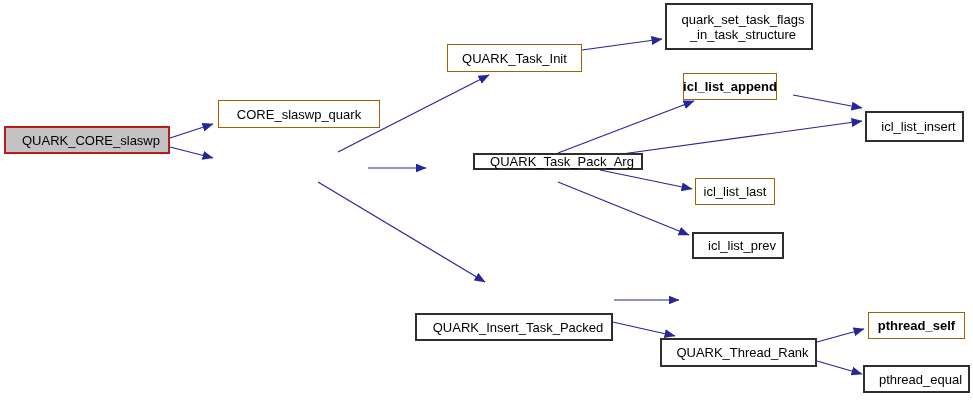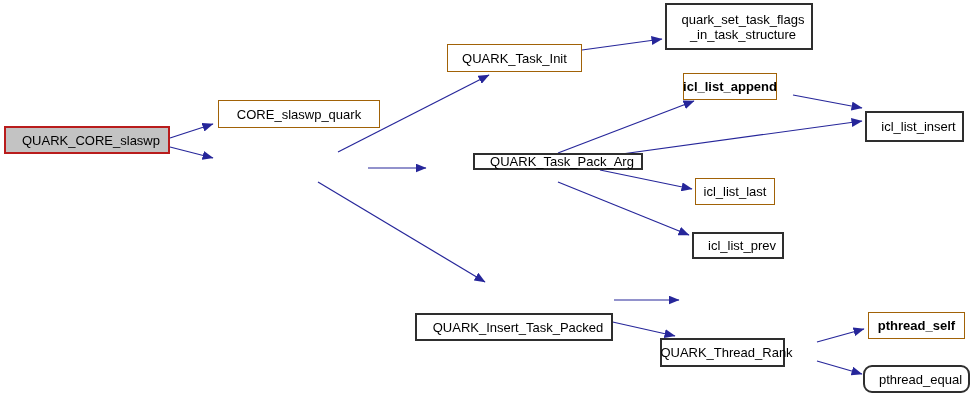--- a/index.html
+++ b/index.html
@@ -78,16 +78,16 @@
     <div class="node" style="left: 218px; top: 100px; width: 162px; height: 28px;">CORE_slaswp_quark</div>
     <div class="node" style="left: 447px; top: 44px; width: 135px; height: 28px;">QUARK_Task_Init</div>
     <div class="node thick" style="left: 665px; top: 3px; width: 148px; height: 47px;">quark_set_task_flags
 _in_task_structure</div>
     <div class="node" style="left: 683px; top: 73px; width: 94px; height: 27px; font-weight: bold;">icl_list_append</div>
     <div class="node thick" style="left: 865px; top: 111px; width: 99px; height: 31px;">icl_list_insert</div>
     <div class="node thick" style="left: 430px; top: 153px; width: 170px; height: 17px; margin-left: 43px;">QUARK_Task_Pack_Arg</div>
     <div class="node" style="left: 695px; top: 178px; width: 80px; height: 27px;">icl_list_last</div>
     <div class="node thick" style="left: 692px; top: 232px; width: 92px; height: 27px; text-align: center;">icl_list_prev</div>
     <div class="node thick" style="left: 415px; top: 285px; width: 198px; height: 28px; margin-top: 28px;">QUARK_Insert_Task_Packed</div>
-    <div class="node thick" style="left: 660px; top: 338px; width: 125px; height: 29px;">QUARK_Thread_Rank</div>
+    <div class="node thick" style="left: 660px; top: 338px; width: 157px; height: 29px;">QUARK_Thread_Rank</div>
     <div class="node" style="left: 868px; top: 312px; width: 97px; height: 27px; font-weight: bold;">pthread_self</div>
-    <div class="node thick" style="left: 863px; top: 365px; width: 107px; height: 28px; border-radius: 9px;">pthread_equal</div>
+    <div class="node thick" style="left: 863px; top: 365px; width: 107px; height: 28px;">pthread_equal</div>
   </div>
 
 </body></html>

